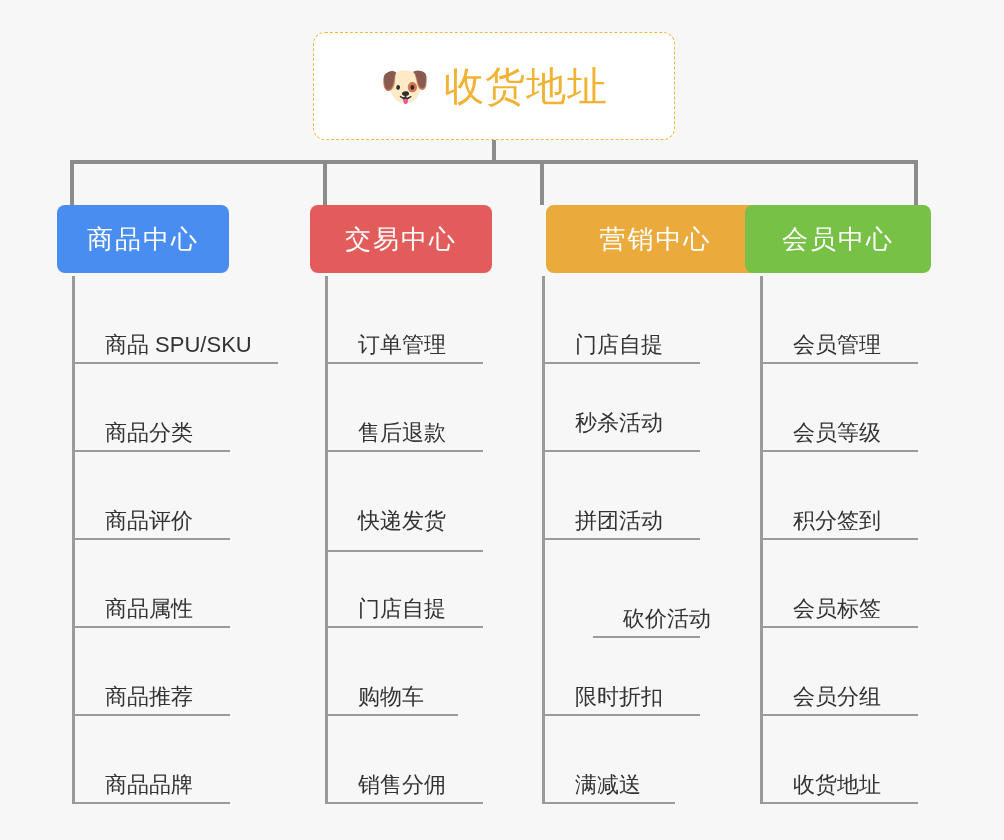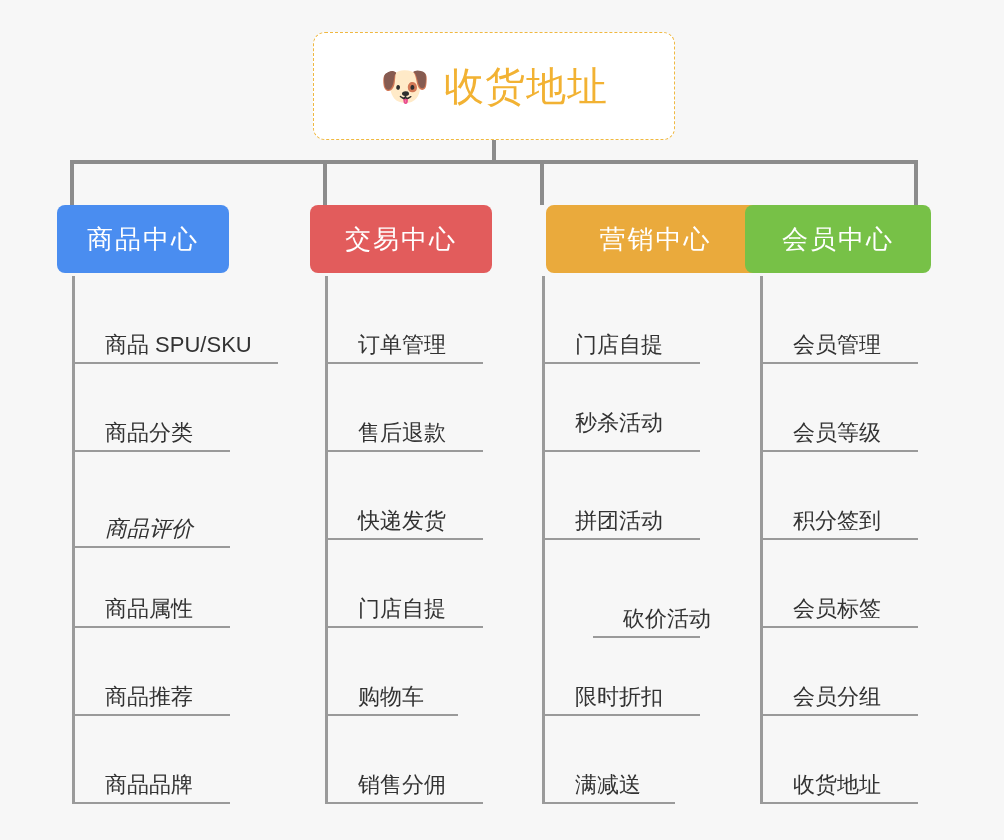--- a/index.html
+++ b/index.html
@@ -131,21 +131,21 @@
       <div class="branch" style="left: 72px; top: 276px; width: 260px; height: 528px;">
         <div class="branch-trunk" style="height: 528px;"></div>
         <div class="leaf" style="top: 0px; width: 203px;">
           <div class="leaf-label">商品 SPU/SKU</div>
           <div class="leaf-rule"></div>
         </div>
         <div class="leaf" style="top: 88px; width: 155px;">
           <div class="leaf-label">商品分类</div>
           <div class="leaf-rule"></div>
         </div>
-        <div class="leaf" style="top: 184px; width: 155px; font-style: italic;">
+        <div class="leaf" style="top: 176px; width: 155px;">
           <div class="leaf-label">商品评价</div>
           <div class="leaf-rule"></div>
         </div>
         <div class="leaf" style="top: 264px; width: 155px;">
           <div class="leaf-label">商品属性</div>
           <div class="leaf-rule"></div>
         </div>
         <div class="leaf" style="top: 352px; width: 155px;">
           <div class="leaf-label">商品推荐</div>
           <div class="leaf-rule"></div>
@@ -161,21 +161,21 @@
       <div class="branch" style="left: 325px; top: 276px; width: 260px; height: 528px;">
         <div class="branch-trunk" style="height: 528px;"></div>
         <div class="leaf" style="top: 0px; width: 155px;">
           <div class="leaf-label">订单管理</div>
           <div class="leaf-rule"></div>
         </div>
         <div class="leaf" style="top: 88px; width: 155px;">
           <div class="leaf-label">售后退款</div>
           <div class="leaf-rule"></div>
         </div>
-        <div class="leaf" style="top: 176px; width: 155px;">
+        <div class="leaf" style="top: 188px; width: 155px; gap: 12px;">
           <div class="leaf-label">快递发货</div>
           <div class="leaf-rule"></div>
         </div>
         <div class="leaf" style="top: 264px; width: 155px;">
           <div class="leaf-label">门店自提</div>
           <div class="leaf-rule"></div>
         </div>
         <div class="leaf" style="top: 352px; width: 130px;">
           <div class="leaf-label">购物车</div>
           <div class="leaf-rule"></div>

